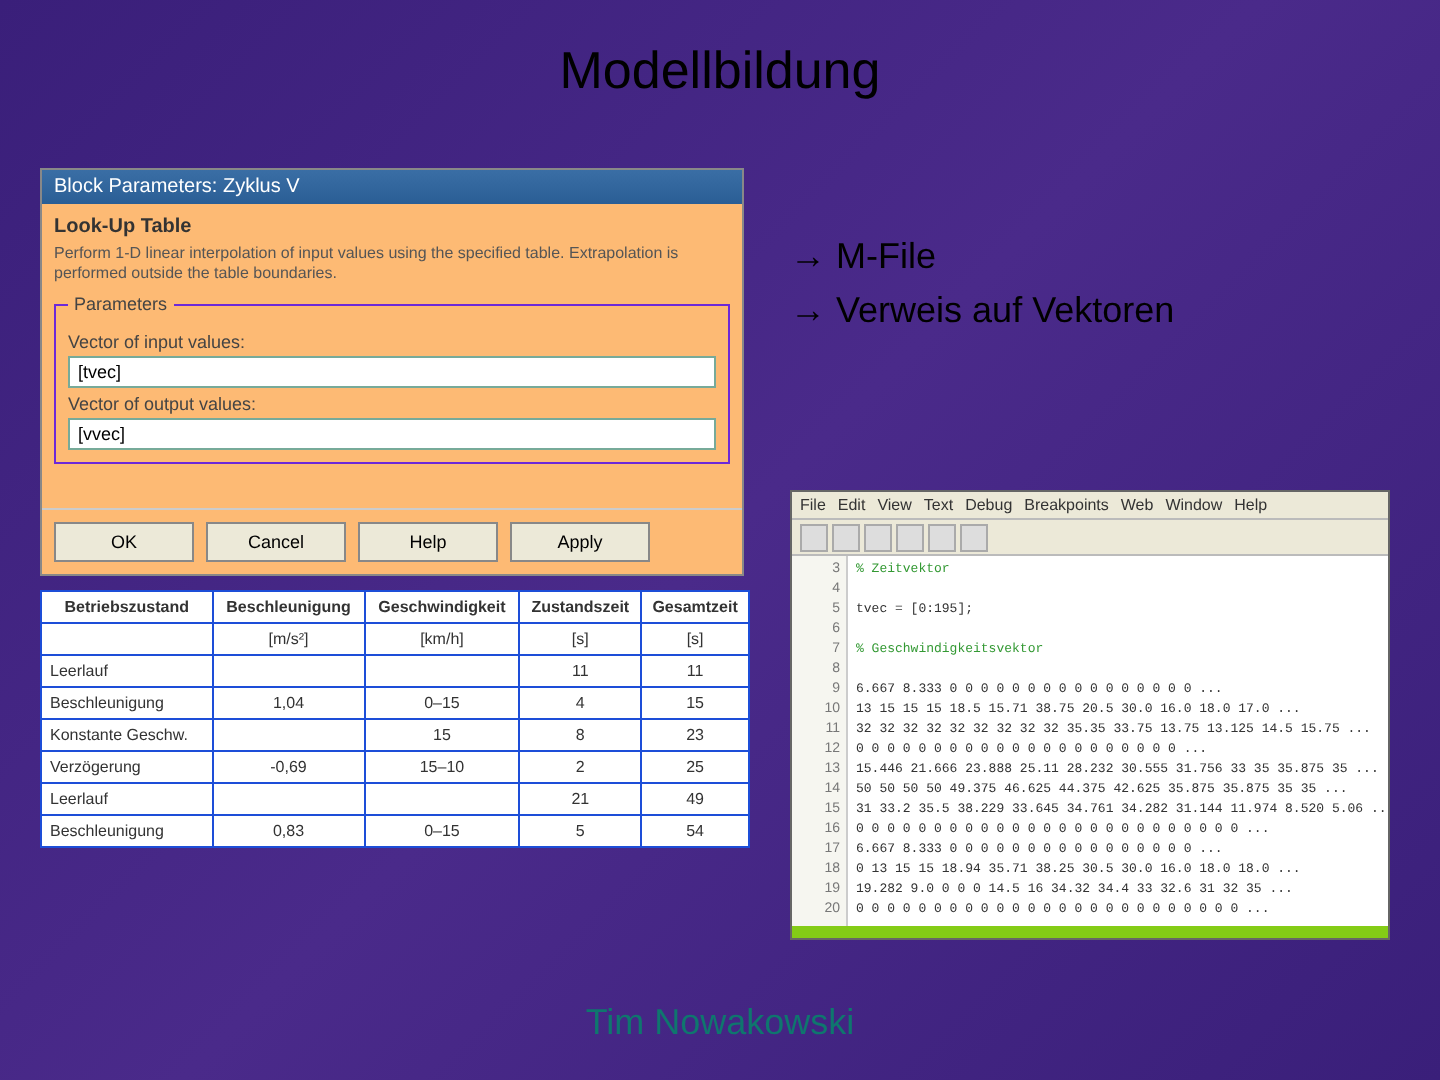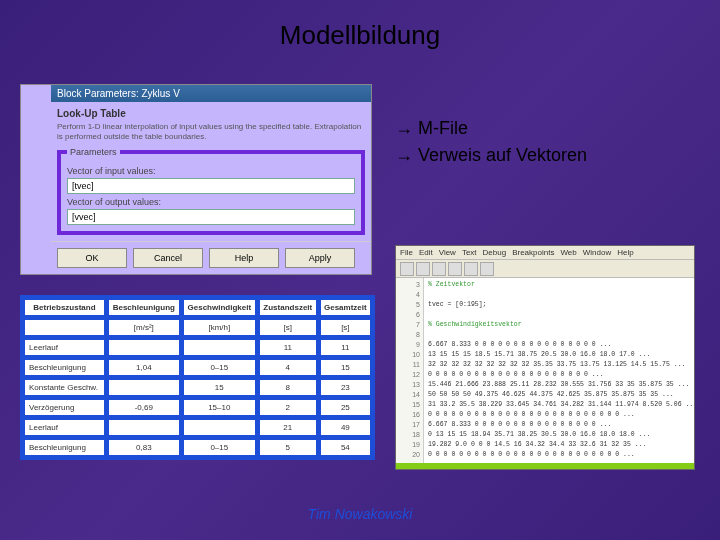--- a/index.html
+++ b/index.html
@@ -9,40 +9,40 @@
   font-family: Arial, sans-serif;
   position: relative; overflow: hidden;
 }
 .title { position: absolute; top: 20px; left: 50%; transform: translateX(-50%);
   color: #000; font-size: 26px; font-weight: normal; }
 .bullets { position: absolute; top: 118px; left: 395px; color: #000; font-size: 18px; }
 .bullets div { margin-bottom: 6px; }
 .arrow { font-family: 'Arial'; }
 
 .dialog { position: absolute; top: 84px; left: 20px; width: 352px;
-  background: #c4b5fd; border: 1px solid #888; font-size: 10px; padding-left: 30px; }
+  background: #fdba74; border: 1px solid #888; font-size: 10px; }
 .dialog-title { background: linear-gradient(#3a6ea5, #2a5e95); color: #fff;
   padding: 3px 6px; font-size: 10px; }
 .dialog-body { padding: 6px; }
 .dialog-section { font-weight: bold; font-size: 10px; margin-bottom: 3px; color: #333; }
 .dialog-desc { font-size: 8px; color: #555; margin-bottom: 6px; line-height: 1.2; }
-.dialog-fieldset { border: 4px solid #6d28d9; padding: 6px; margin-bottom: 0; }
+.dialog-fieldset { border: 1px solid #6d28d9; padding: 6px; margin-bottom: 16px; }
 .dialog-fieldset legend { font-size: 9px; padding: 0 3px; color: #444; }
 .dialog-label { font-size: 9px; color: #444; margin: 3px 0 2px; }
 .dialog-input { width: 100%; border: 1px solid #7a9; background: #fff;
   padding: 2px 4px; font-size: 9px; height: 16px; }
 .dialog-buttons { display: flex; gap: 6px; padding: 6px; 
   border-top: 1px solid #ccc; }
 .dialog-buttons button { width: 70px; height: 20px; font-size: 9px;
   background: #ece9d8; border: 1px solid #888; }
 
 .table { position: absolute; top: 295px; left: 20px; width: 355px;
   background: #fff; border: 1px solid #000; font-size: 8px;
   border-collapse: collapse; }
-.table th, .table td { border: 5px solid #1d4ed8; padding: 3px 2px; text-align: center;
+.table th, .table td { border: 1px solid #1d4ed8; padding: 3px 2px; text-align: center;
   font-weight: normal; color: #333; }
 .table th { font-weight: bold; }
 .table .u { font-size: 8px; }
 .table td.l { text-align: left; padding-left: 4px; }
 
 .editor { position: absolute; top: 245px; left: 395px; width: 300px; height: 225px;
   background: #84cc16; border: 1px solid #666; font-size: 8px; }
 .editor-menu { background: #ece9d8; padding: 2px 4px; font-size: 8px; color: #333;
   border-bottom: 1px solid #bbb; }
 .editor-menu span { margin-right: 6px; }
@@ -50,21 +50,21 @@
   display: flex; align-items: center; padding: 0 4px; gap: 2px; }
 .tbicon { width: 14px; height: 14px; background: #ddd; border: 1px solid #aaa; }
 .editor-content { display: flex; height: 185px; background: #fff; }
 .gutter { width: 28px; background: #f6f6f0; border-right: 1px solid #ccc;
   font-size: 7px; color: #777; text-align: right; padding: 2px 3px 0 0; line-height: 10px; }
 .code { flex: 1; font-family: 'Courier New', monospace; font-size: 6.5px;
   color: #333; padding: 2px 4px; line-height: 10px; white-space: pre; overflow: hidden; }
 .code .cm { color: #393; }
 
 .footer { position: absolute; bottom: 18px; left: 50%; transform: translateX(-50%);
-  color: #1d4ed8; font-size: 14px; font-style: italic; }
+  color: #0f766e; font-size: 18px; }
 </style>
 </head>
 <body>
 
 <div class="title">Modellbildung</div>
 
 <div class="bullets">
   <div><span class="arrow">→</span> <span>M-File</span></div>
   <div><span class="arrow">→</span> <span>Verweis auf Vektoren</span></div>
 </div>

